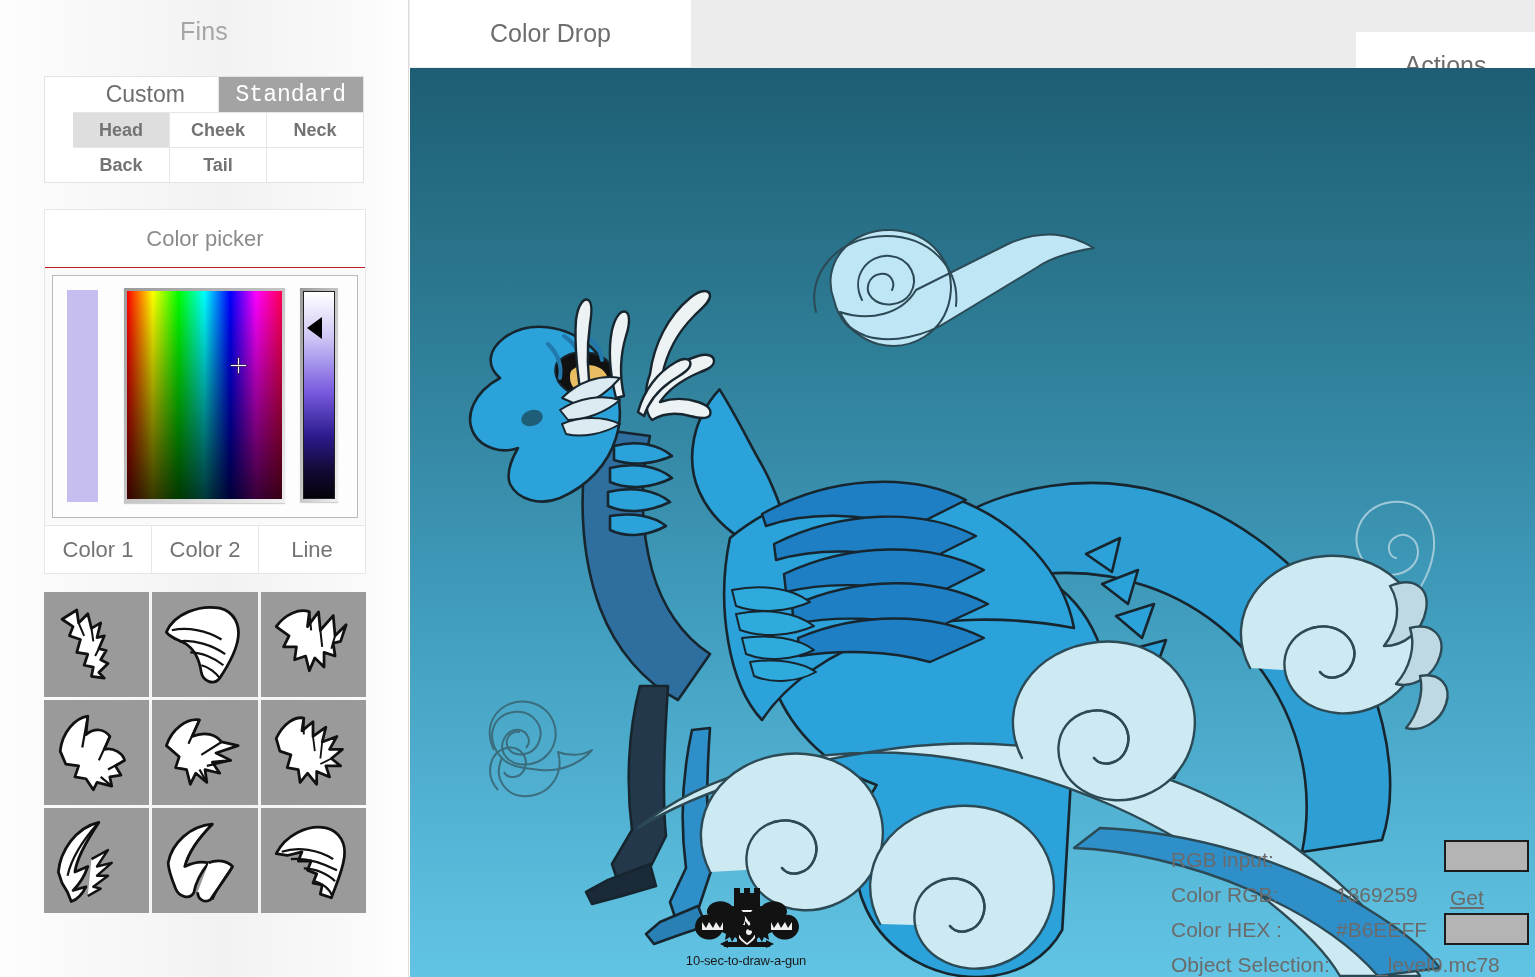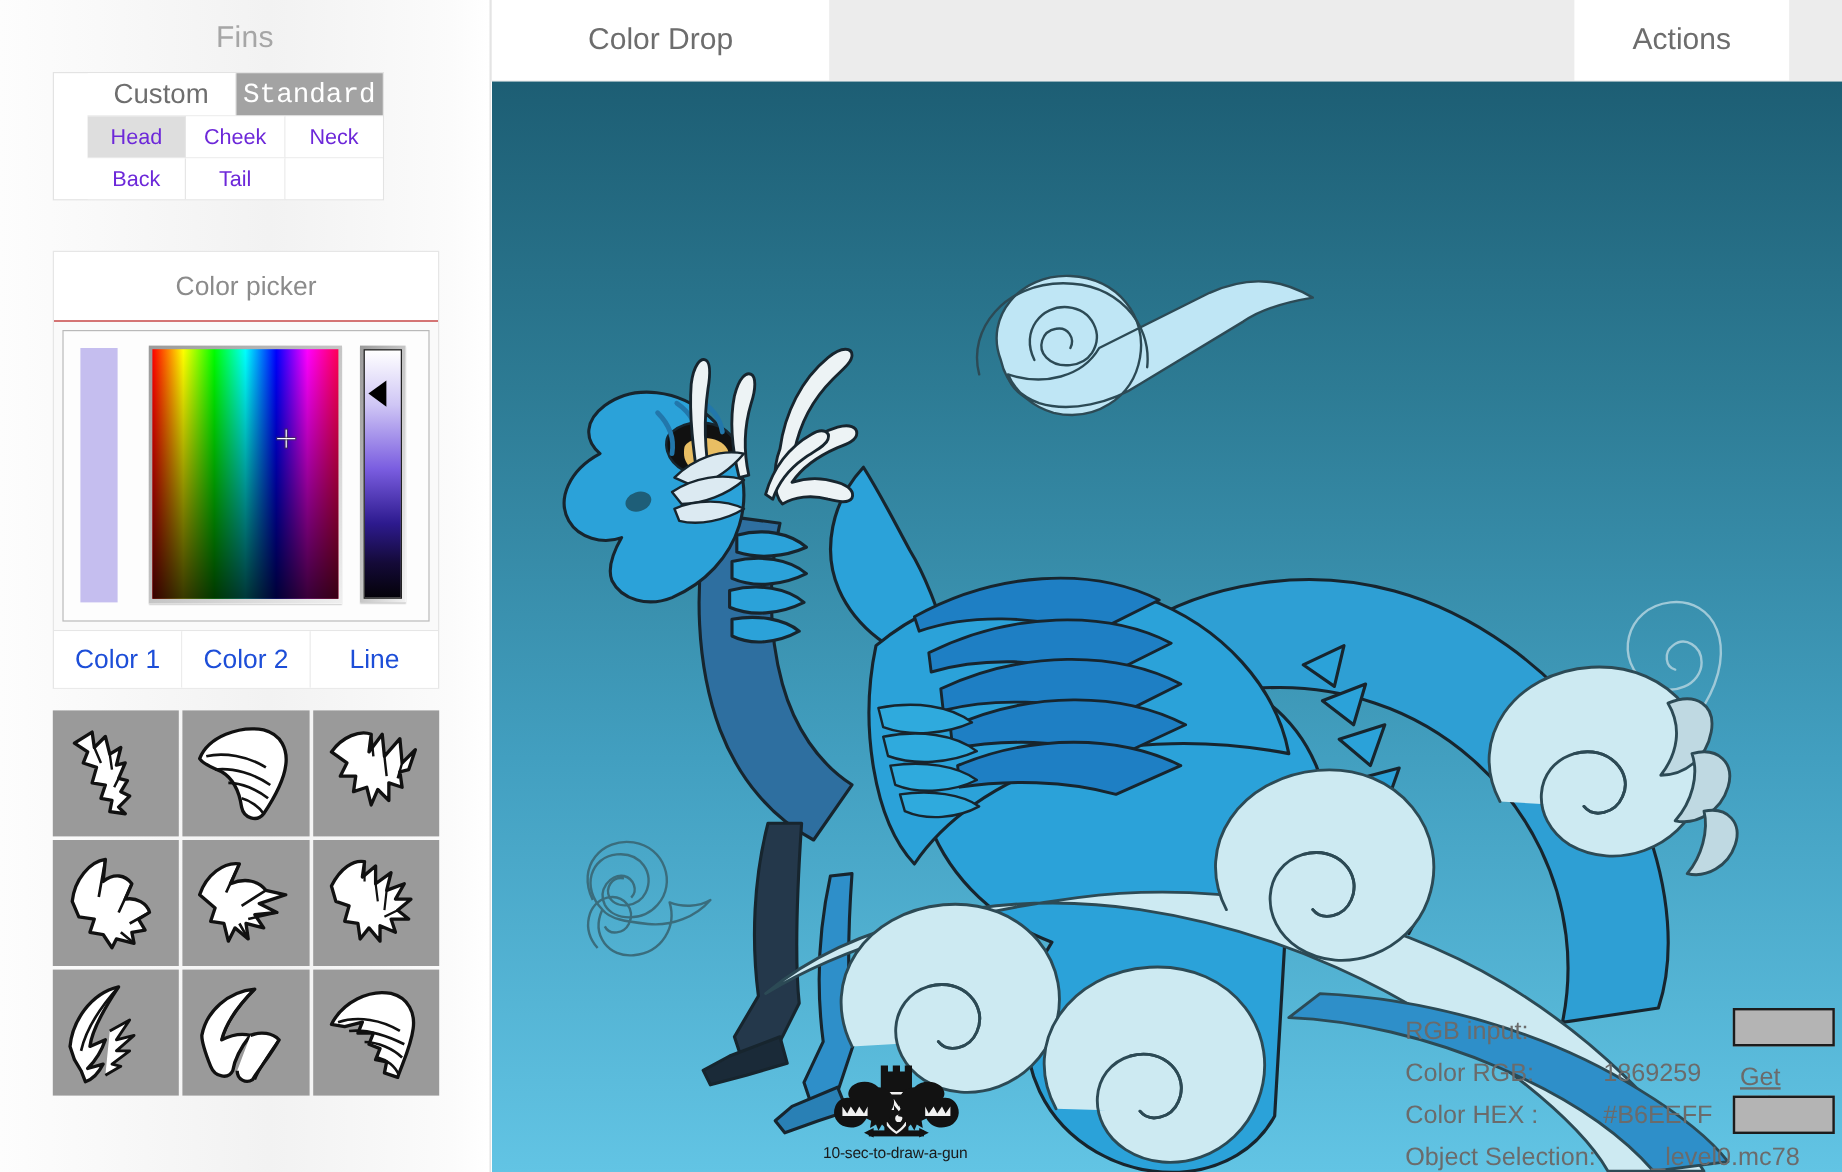--- a/index.html
+++ b/index.html
@@ -22,39 +22,40 @@
     text-align: center;
     color: #a6a6a6;
     font-size: 25px;
     font-weight: 400;
     padding-top: 17px;
     letter-spacing: .2px;
   }
 
   
   #mode-parts {
-    position: absolute; left: 44px; top: 60px;
-    width: 276px;
+    position: absolute; left: 44px; top: 76px;
+    width: 320px;
     background: #fff;
     border: 1px solid #e3e3e3;
     padding-left: 28px;
   }
   .mode-row { display: flex; height: 35px; }
   .mode-btn {
     flex: 1; display: flex; align-items: center; justify-content: center;
     font-size: 23px; color: #6e6e6e; background: #ffffff;
     border-right: 1px solid #e6e6e6;
   }
   .mode-btn:last-child { border-right: none; }
   .mode-btn.active { background: #a3a3a3; color: #ffffff; font-family: Liberation Mono, monospace; }
   .parts-row { display: flex; height: 35px; border-top: 1px solid #e6e6e6; }
   .part-btn {
     flex: 1; display: flex; align-items: center; justify-content: center;
-    font-size: 18px; color: #6d28d9; background: #ffffff;
+    font-size: 18px; color: #737373; background: #ffffff;
     border-right: 1px solid #e6e6e6;
+    font-weight: bold;
   }
   .part-btn:last-child { border-right: none; }
   .part-btn.active { background: #dedede; }
   .part-btn.empty { background: #ffffff; }
 
   
   #cp-panel {
     position: absolute; left: 44px; top: 209px;
     width: 322px;
     background: #fafafa;
@@ -116,21 +117,21 @@
   #cp-val-marker {
     position: absolute; margin-left: 4px; margin-top: -182px;
     width: 0; height: 0;
     border-top: 11px solid transparent;
     border-bottom: 11px solid transparent;
     border-right: 15px solid #000000;
   }
   #cp-targets { display: flex; height: 48px; background: #ffffff; border-top: 1px solid #e6e6e6; }
   .target-btn {
     flex: 1; display: flex; align-items: center; justify-content: center;
-    font-size: 22px; color: #1d4ed8; background: #ffffff;
+    font-size: 22px; color: #737373; background: #ffffff;
     border-right: 1px solid #e8e8e8;
   }
   .target-btn:last-child { border-right: none; }
 
   
   #thumb-grid {
     position: absolute; left: 44px; top: 592px;
     width: 322px;
     display: grid;
     grid-template-columns: repeat(3, 1fr);
@@ -145,21 +146,21 @@
 
   
   #tabbar { position: absolute; left: 409px; top: 0; width: 1126px; height: 68px; background: #ececec; }
   .tab {
     position: absolute; top: 0; height: 67px; background: #ffffff;
     display: flex; align-items: center; justify-content: center;
     font-size: 25px; color: #6d6d6d;
   }
   #tab-colordrop { left: 1px;   width: 281px; }
   #tab-partsmenu { left: 285px; width: 659px; }
-  #tab-actions   { left: 903px; width: 179px; }
+  #tab-actions   { left: 947px; width: 179px; margin-top: 32px; }
 
   
   #canvas {
     position: absolute; left: 410px; top: 68px;
     width: 1125px; height: 909px;
     background: linear-gradient(to bottom, #1d5e74 0%, #2d7b94 28%, #429fc0 62%, #62c4e4 100%);
     overflow: hidden;
   }
   #art { position: absolute; left: 0; top: 0; width: 1125px; height: 909px; }
 

